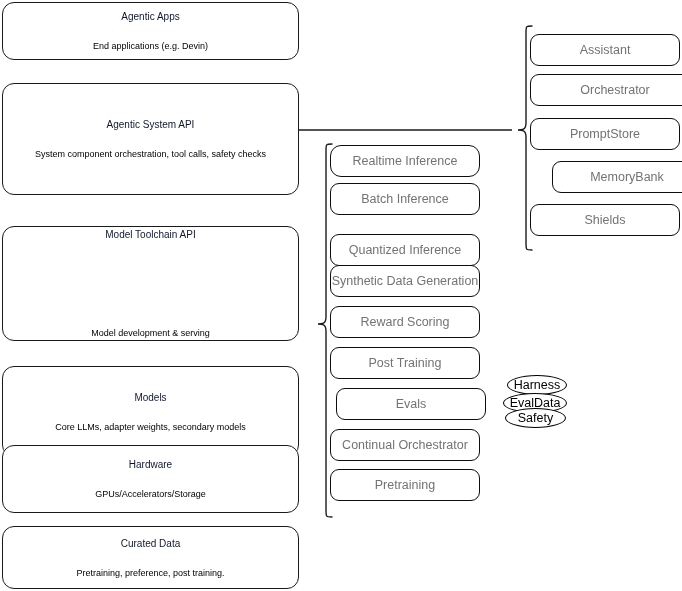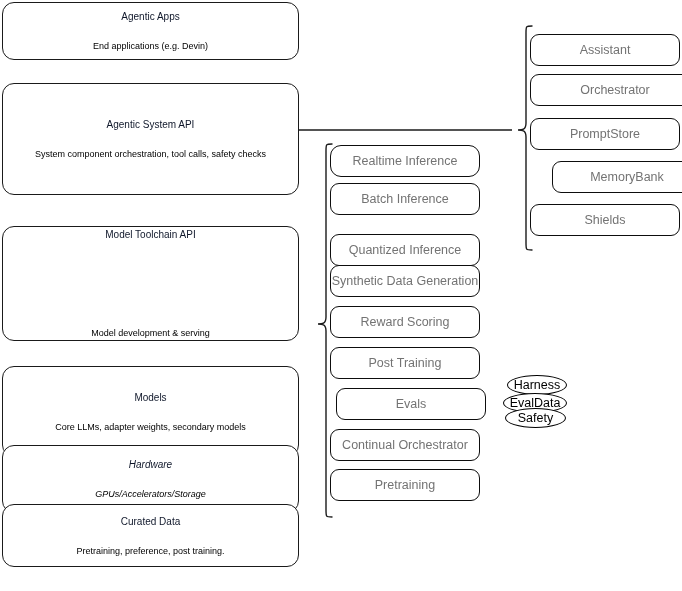--- a/index.html
+++ b/index.html
@@ -95,26 +95,26 @@
   <div class="layer-box" style="left:2px; top:226px; width:297px; height:115px;justify-content:space-between;">
     <div class="layer-title">Model Toolchain API</div>
     <div class="layer-sub">Model development &amp; serving</div>
   </div>
 
   <div class="layer-box" style="left:2px; top:366px; width:297px; height:91px;">
     <div class="layer-title">Models</div>
     <div class="layer-sub">Core LLMs, adapter weights, secondary models</div>
   </div>
 
-  <div class="layer-box" style="left:2px; top:445px; width:297px; height:68px;font-style:italic;">
+  <div class="layer-box" style="left:2px; top:445px; width:297px; height:68px;">
     <div class="layer-title">Hardware</div>
     <div class="layer-sub">GPUs/Accelerators/Storage</div>
   </div>
 
-  <div class="layer-box" style="left:2px; top:504px; width:297px; height:63px;">
+  <div class="layer-box" style="left:2px; top:526px; width:297px; height:63px;">
     <div class="layer-title">Curated Data</div>
     <div class="layer-sub">Pretraining, preference, post training.</div>
   </div>
 
   <svg class="connector-svg" style="left:299px; top:110px; width:215px; height:40px;" viewBox="0 0 215 40">
     <path d="M0 20 L213 20" stroke="#1a1a1a" stroke-width="1.3" fill="none"></path>
   </svg>
 
   <svg class="brace-svg" style="left:308px; top:142px; width:26px; height:378px;" viewBox="0 0 26 378">
     <path d="M24 2 C18 2 18 2 18 9 L18 175 C18 182 14 182 10 182 C14 182 18 182 18 189 L18 368 C18 375 18 375 24 375" stroke="#1a1a1a" stroke-width="1.4" fill="none" stroke-linecap="round"></path>

